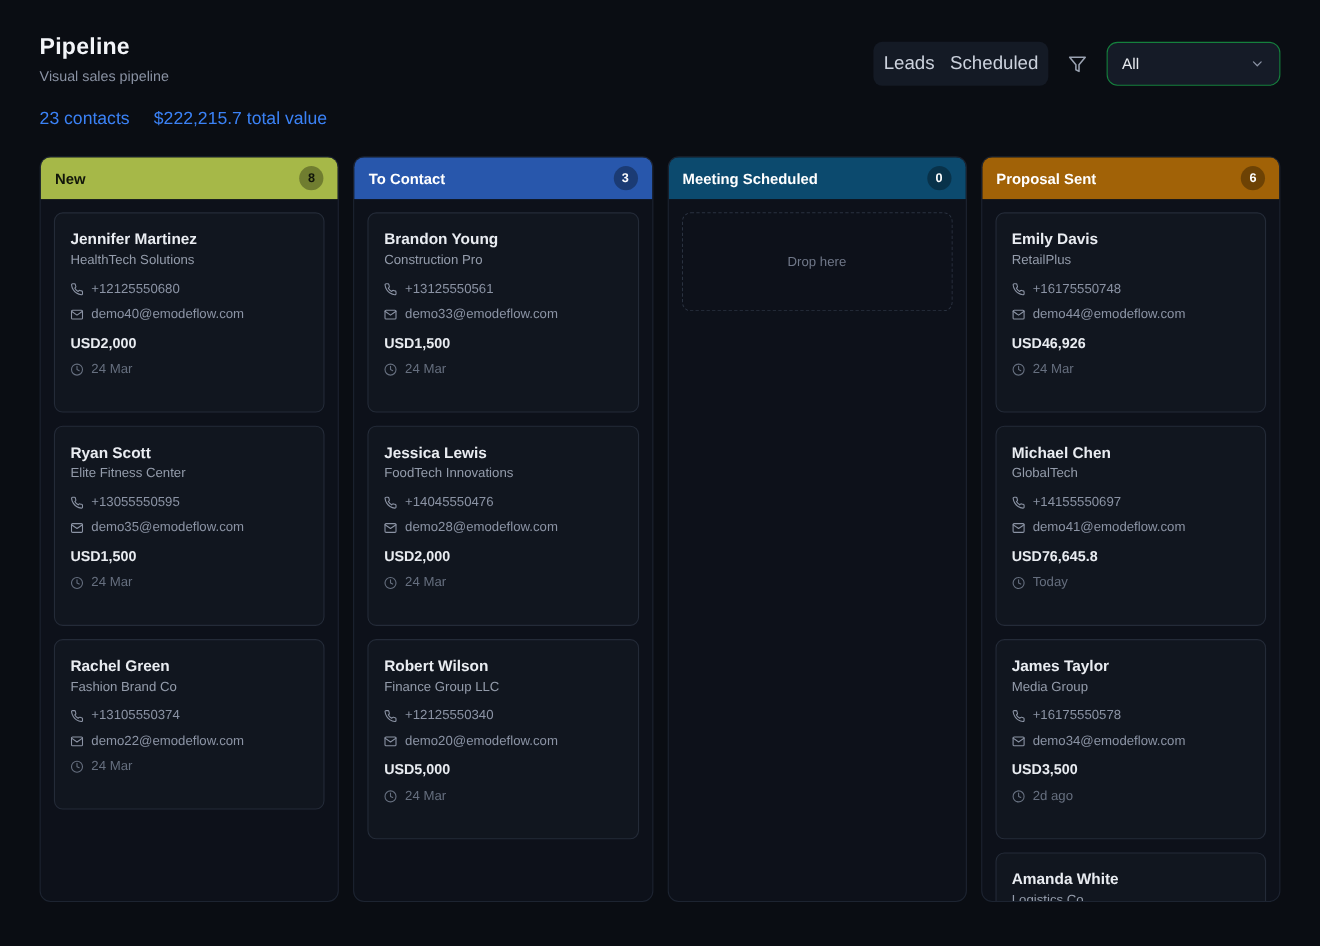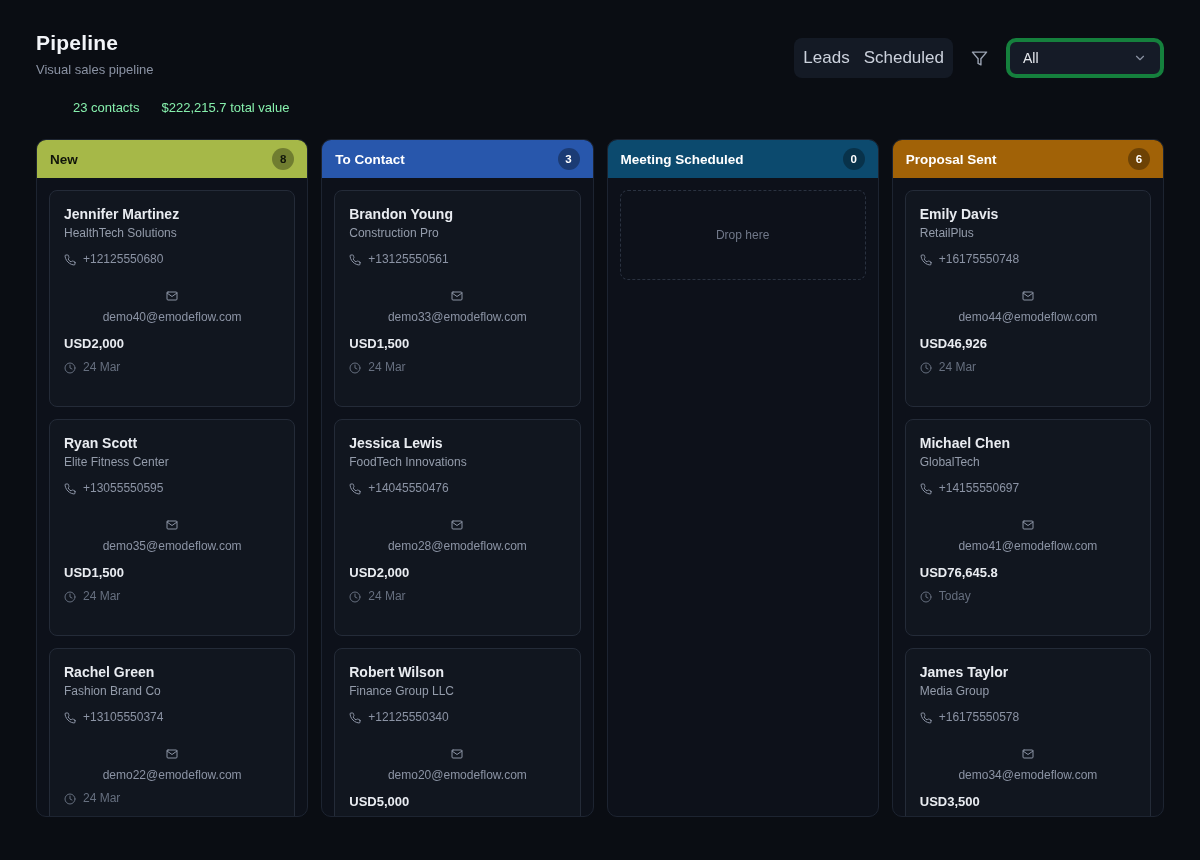--- a/index.html
+++ b/index.html
@@ -18,29 +18,29 @@
 
   .controls { display: flex; align-items: center; gap: 14px; margin-top: 8px; }
   .tab-group { display: flex; align-items: center; background: #141a25; border-radius: 8px; padding: 2px; }
   .tab-btn {
     background: transparent; border: 0; color: #ccd2dd; font-size: 17px;
     padding: 8px 7px; border-radius: 7px; cursor: pointer;
     font-family: inherit;
   }
   .icon-btn { background: transparent; border: 0; cursor: pointer; display: flex; align-items: center; color: #9aa2b1; padding: 4px; }
   .dropdown {
-    width: 158px; height: 40px; background: #151b27; border: 4px solid #15803d;
+    width: 158px; height: 40px; background: #151b27; border: 1px solid #15803d;
     border-radius: 10px; display: flex; align-items: center; justify-content: space-between;
     padding: 0 13px; cursor: pointer;
   }
   .dropdown-value { font-size: 14px; color: #e6e9ee; }
   .chev { color: #8a92a3; display: flex; }
 
   
-  .summary { display: flex; gap: 22px; margin-top: 22px; font-size: 13px; color: #86efac; margin-left: 37px; }
+  .summary { display: flex; gap: 22px; margin-top: 22px; font-size: 16px; color: #3b82f6; }
 
   
   .board { display: flex; gap: 13px; margin-top: 24px; height: 678px; }
   .column {
     flex: 1; display: flex; flex-direction: column;
     border: 1px solid #1d2431; border-radius: 10px; overflow: hidden;
     background: #0d111a;
   }
   .column-header {
     height: 38px; flex: 0 0 38px; display: flex; align-items: center;
@@ -56,21 +56,21 @@
 
   .card {
     background: #11161f; border: 1px solid #242b38; border-radius: 8px;
     padding: 14px 14px 30px 14px; flex: 0 0 auto; cursor: grab;
   }
   .card-name { font-size: 14px; font-weight: 600; color: #e9ecf1; line-height: 18px; }
   .card-company { font-size: 12px; color: #949cab; margin-top: 2px; line-height: 16px; }
   .crow { display: flex; align-items: center; gap: 7px; font-size: 12px; color: #8b93a4; line-height: 17px; }
   .crow svg { flex: 0 0 auto; }
   .row-phone { margin-top: 10px; }
-  .row-email { margin-top: 22px; flex-direction: column; }
+  .row-email { margin-top: 6px; }
   .card-value { font-size: 13px; font-weight: 700; color: #e9ecf1; margin-top: 8px; line-height: 19px; }
   .row-date { margin-top: 6px; color: #666f7f; }
 
   .drop-zone {
     display: none; height: 90px; border: 1px dashed #2a3240; border-radius: 8px;
     align-items: center; justify-content: center; font-size: 12px; color: #707889;
   }
 </style>
 </head>
 <body>

